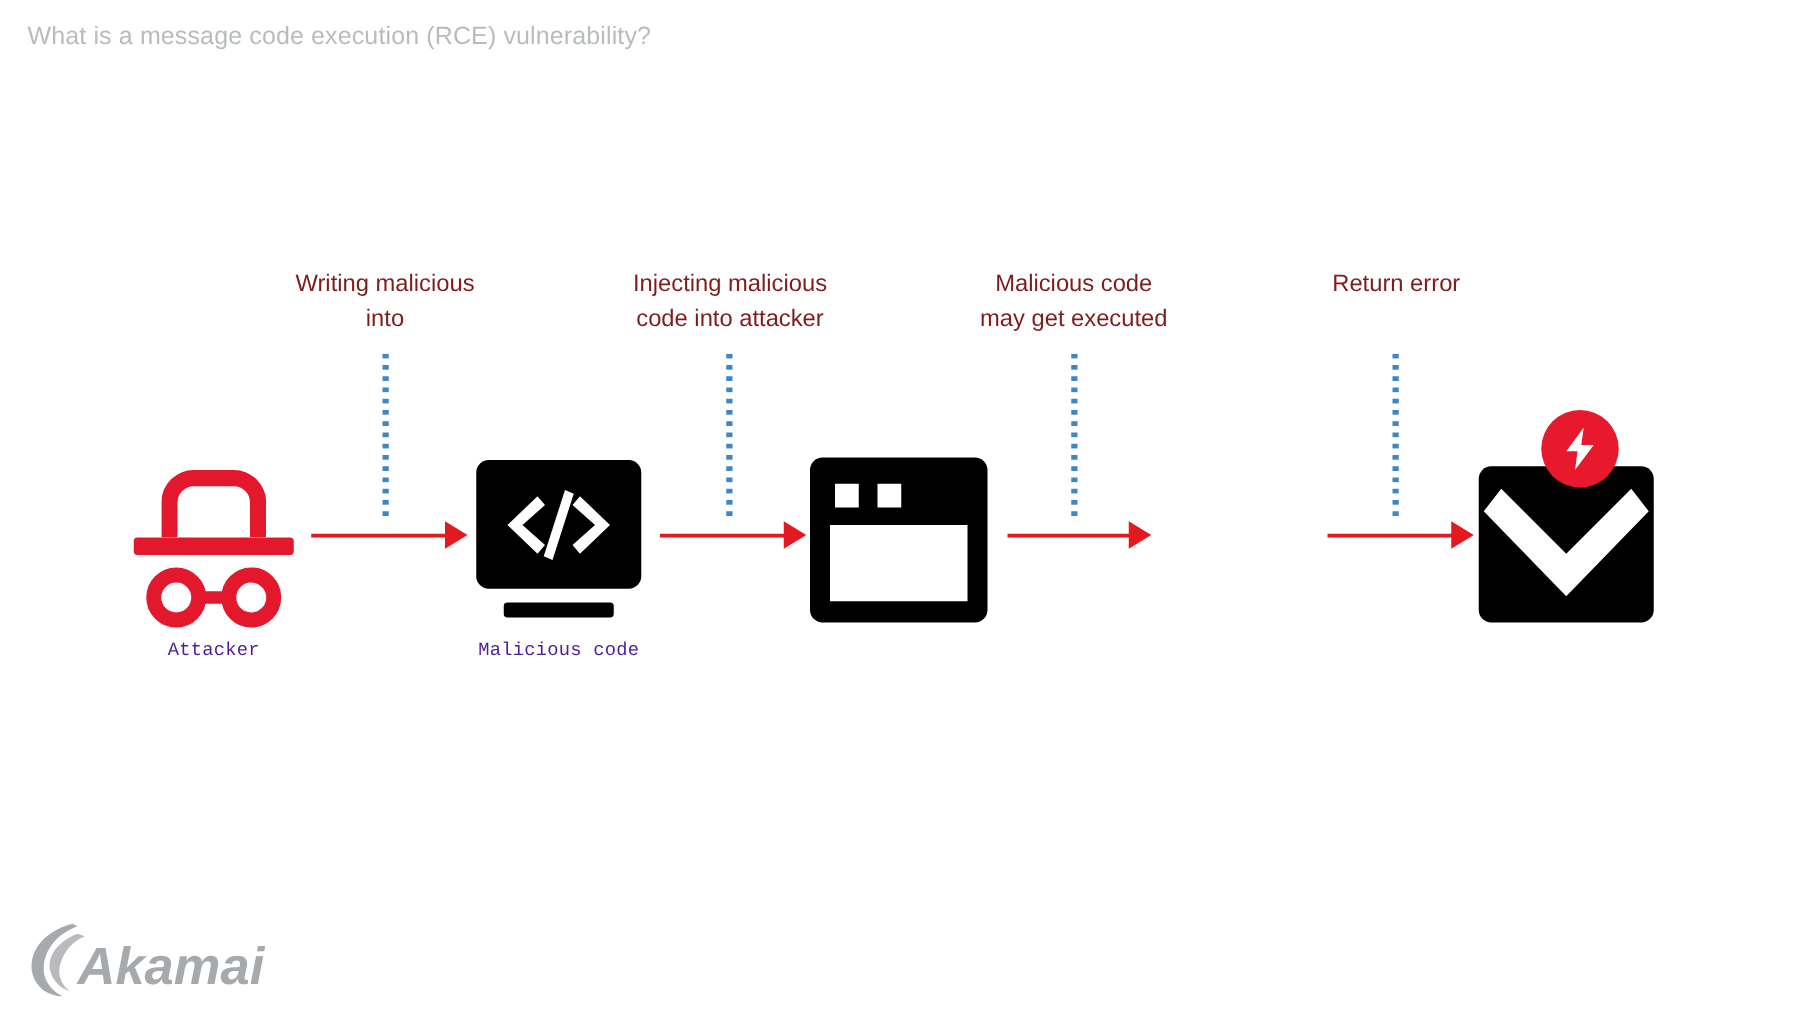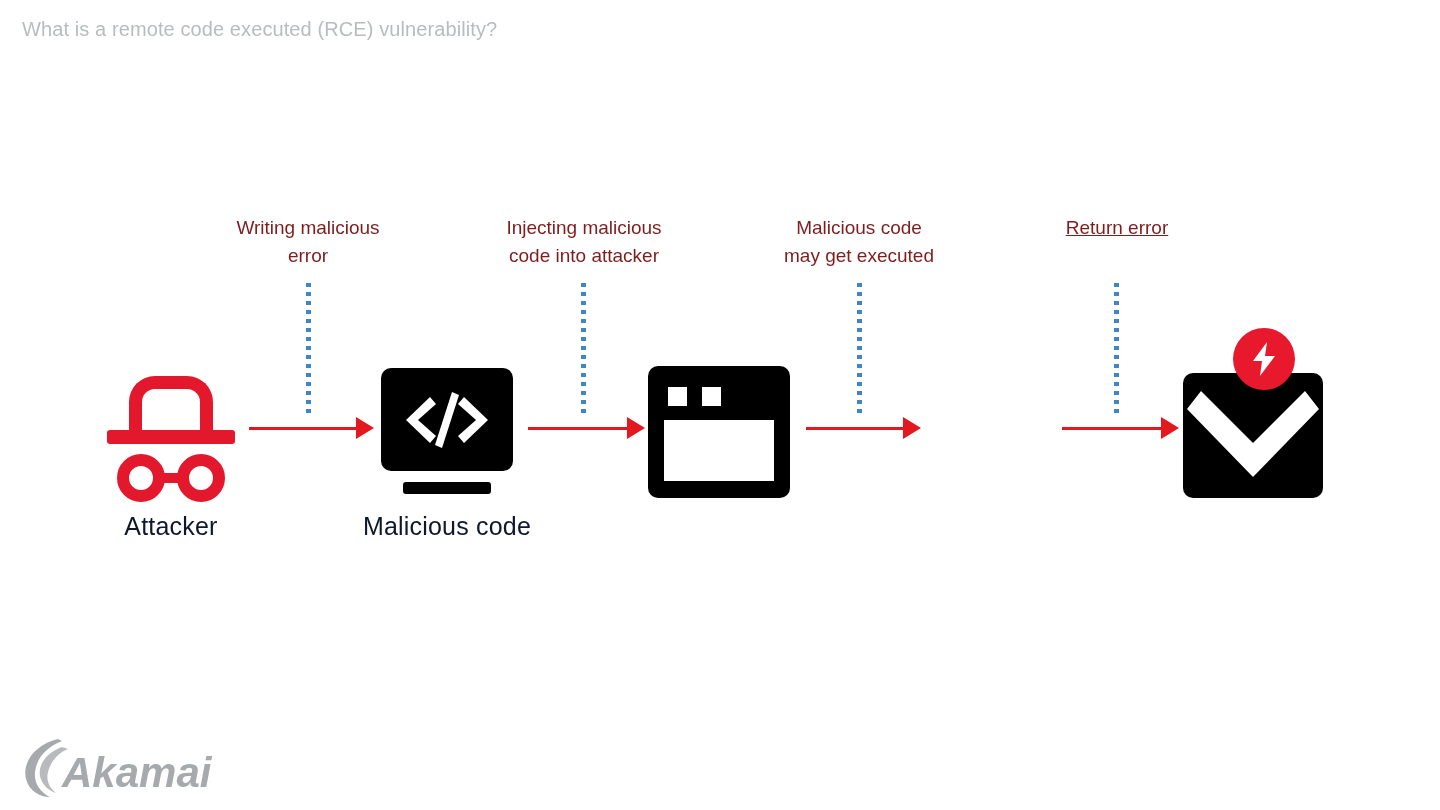--- a/index.html
+++ b/index.html
@@ -45,24 +45,25 @@
   }
   .node-icon {
     height: 160px;
     position: relative;
     display: flex;
     align-items: flex-end;
     justify-content: center;
   }
   .node-caption {
     margin-top: 14px;
-    font-size: 25px;
+    font-size: 15px;
     font-weight: 400;
-    color: #0f172a;
+    color: #4c1d95;
     letter-spacing: 0.2px;
+    font-family: Liberation Mono, monospace;
   }
 
   
   .node-0 { left: 71px; }
   .node-1 { left: 347px; }
   .node-2 { left: 619px; }
   .node-3 { left: 886px; }
   .node-4 { left: 1153px; }
 
   
@@ -72,21 +73,21 @@
     width: 240px;
     text-align: center;
     font-size: 19px;
     line-height: 28px;
     color: #7f1d1d;
     font-weight: 400;
   }
   .conn-0 { left: 188px; }
   .conn-1 { left: 464px; }
   .conn-2 { left: 739px; }
-  .conn-3 { left: 997px; text-decoration: underline; }
+  .conn-3 { left: 997px; }
 
   
   .dotted-line {
     position: absolute;
     top: 283px;
     width: 5px;
     height: 130px;
     background-image: linear-gradient(to bottom, #3f86c4 0 4px, rgba(0,0,0,0) 4px 9px);
     background-size: 5px 9px;
     background-repeat: repeat-y;
@@ -248,27 +249,27 @@
     position: absolute;
     left: 18px;
     top: 735px;
     width: 200px;
     height: 66px;
   }
 </style>
 </head>
 <body>
 
-<div class="page-title">What is a remote code executed (RCE) vulnerability?</div>
+<div class="page-title">What is a message code execution (RCE) vulnerability?</div>
 
 <div class="flow">
 
   <div class="conn-label conn-0">
     <div>Writing malicious</div>
-    <div>error</div>
+    <div>into</div>
   </div>
   <div class="conn-label conn-1">
     <div>Injecting malicious</div>
     <div>code into attacker</div>
   </div>
   <div class="conn-label conn-2">
     <div>Malicious code</div>
     <div>may get executed</div>
   </div>
   <div class="conn-label conn-3">

